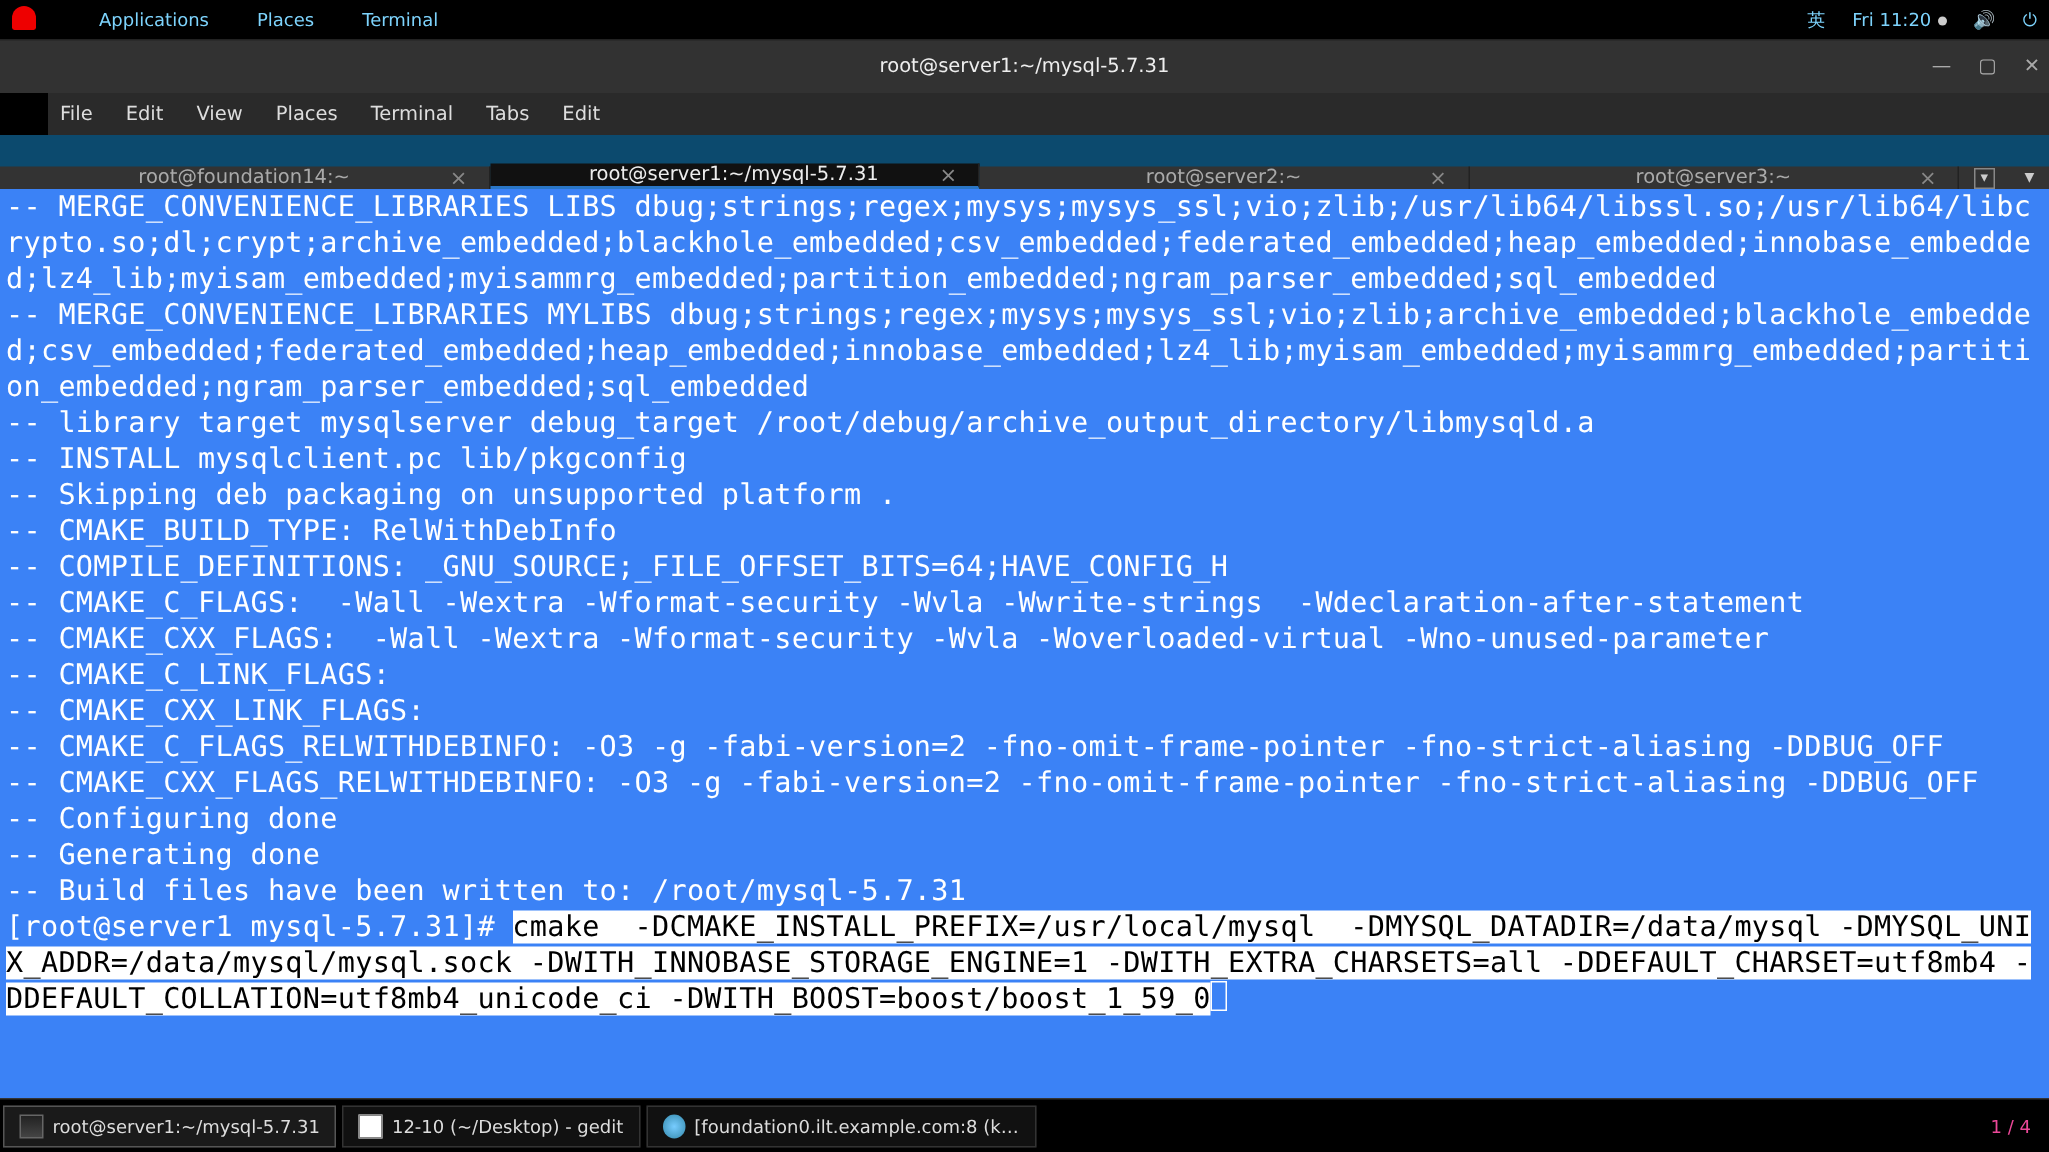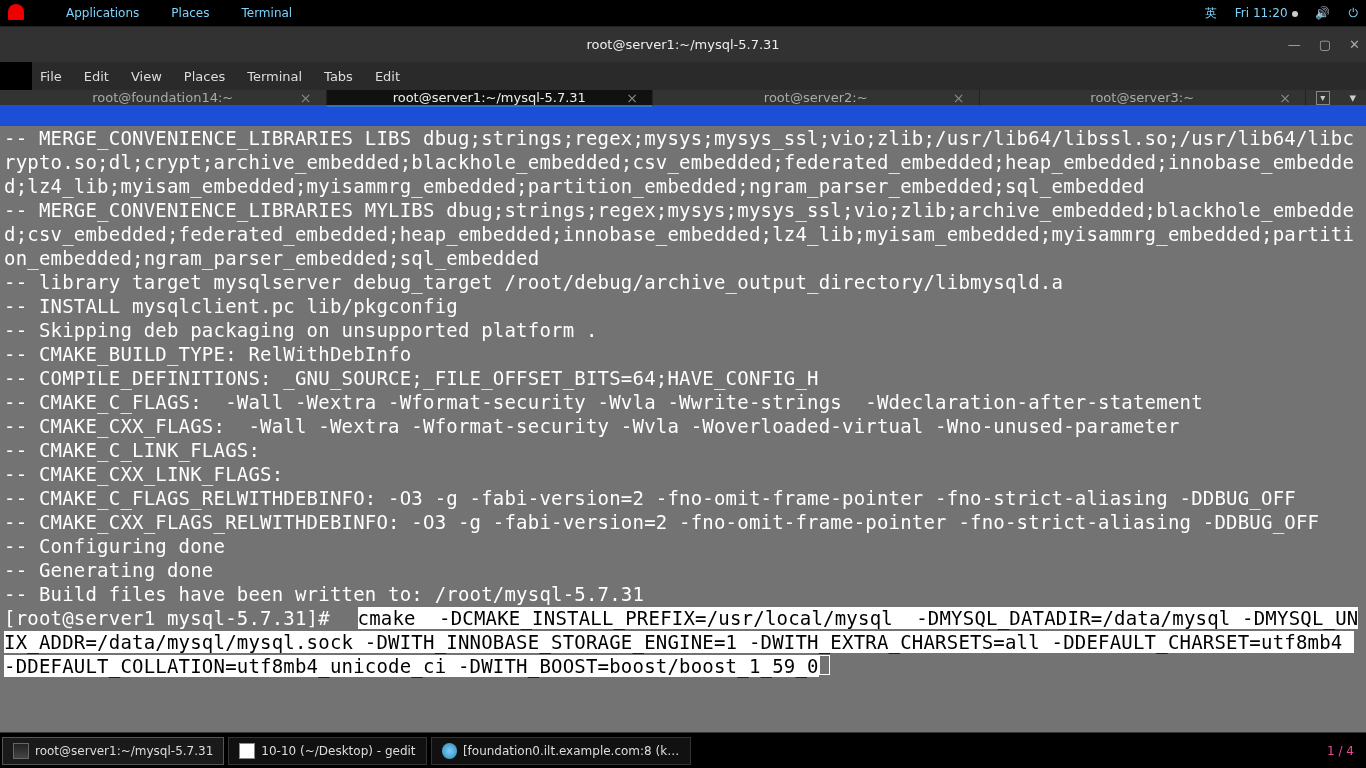--- a/index.html
+++ b/index.html
@@ -16,30 +16,30 @@
 
 .titlebar { height: 36px; background: #323232; color: #eee; display: flex; align-items: center; justify-content: center; font-size: 13px; font-weight: 500; position: relative; border-top:1px solid #222;}
 .titlebar .controls { position: absolute; right: 6px; display: flex; gap: 18px; color:#aaa; font-size:13px;}
 .titlebar .controls span { cursor:pointer; }
 
 
 .menubar { height: 28px; background: #2a2a2a; color: #ddd; display: flex; align-items: center; padding: 0 8px; font-size: 13px; gap: 22px; margin-left: 32px; }
 .menubar span { cursor: pointer; }
 
 
-.tabbar { height: 36px; background: #1d4ed8; display: flex; align-items: flex-start; font-size: 13px; color: #aaa; }
+.tabbar { height: 36px; background: #0c4a6e; display: flex; align-items: flex-end; font-size: 13px; color: #aaa; }
 .tab { flex: 1; display: flex; align-items: center; justify-content: center; position: relative; background:#333; border-right:1px solid #222;}
 .tab .close { position: absolute; right: 14px; color:#888; font-size:14px; }
 .tab.active { background: #111; border-bottom: 2px solid #2a76c6; color: #eee; }
 .tabbar .right-controls { width: 60px; display: flex; align-items: center; justify-content: space-around; color: #ccc; background:#333;}
 .new-tab-icon { border:1px solid #888; width:14px; height:14px; display:flex; align-items:center; justify-content:center; font-size:10px;}
 
 
-.terminal { background: #737373; color: #fff; font-family: "DejaVu Sans Mono","Liberation Mono",monospace; font-size: 19px; line-height: 24px; padding: 0 4px; white-space: pre-wrap; word-break: break-all; letter-spacing: 0.2px; height: 606px; overflow:hidden;}
-.terminal .cmd-hl { background: #ffffff; color: #000; margin-left: 16px; }
+.terminal { background: #3b82f6; color: #fff; font-family: "DejaVu Sans Mono","Liberation Mono",monospace; font-size: 19px; line-height: 24px; padding: 0 4px; white-space: pre-wrap; word-break: break-all; letter-spacing: 0.2px; height: 606px; overflow:hidden;}
+.terminal .cmd-hl { background: #ffffff; color: #000; }
 .cursor { display:inline-block; width:11px; height:20px; border:1px solid #fff; vertical-align:-2px;}
 
 
 .taskbar { height: 36px; background: #000; border-top:1px solid #333; display:flex; align-items:center; font-size:12px; color:#ddd;}
 .task { display:flex; align-items:center; gap:6px; padding:0 10px; height:28px; margin:0 2px; border:1px solid #333; background:#111; max-width:260px;}
 .task.active { background:#1a1a1a; border-color:#555;}
 .task .ticon { width:16px; height:16px; display:inline-block;}
 .ticon.term { background: linear-gradient(#222,#444); border:1px solid #666;}
 .ticon.gedit { background:#fff; border:1px solid #888;}
 .ticon.web { background:radial-gradient(circle,#7cf,#38a); border-radius:50%;}
@@ -126,20 +126,20 @@
 -- Build files have been written to: /root/mysql-5.7.31</span>
 <span>[root@server1 mysql-5.7.31]# </span><span class="cmd-hl">cmake  -DCMAKE_INSTALL_PREFIX=/usr/local/mysql  -DMYSQL_DATADIR=/data/mysql -DMYSQL_UNIX_ADDR=/data/mysql/mysql.sock -DWITH_INNOBASE_STORAGE_ENGINE=1 -DWITH_EXTRA_CHARSETS=all -DDEFAULT_CHARSET=utf8mb4 -DDEFAULT_COLLATION=utf8mb4_unicode_ci -DWITH_BOOST=boost/boost_1_59_0</span><span class="cursor"></span></div>
 
 <div class="taskbar">
   <div class="task active">
     <span class="ticon term"></span>
     <span class="lbl">root@server1:~/mysql-5.7.31</span>
   </div>
   <div class="task">
     <span class="ticon gedit"></span>
-    <span class="lbl">10-10 (~/Desktop) - gedit</span>
+    <span class="lbl">12-10 (~/Desktop) - gedit</span>
   </div>
   <div class="task">
     <span class="ticon web"></span>
     <span class="lbl">[foundation0.ilt.example.com:8 (kio...</span>
   </div>
   <div class="ws">1 / 4</div>
 </div>
 
 </body></html>

